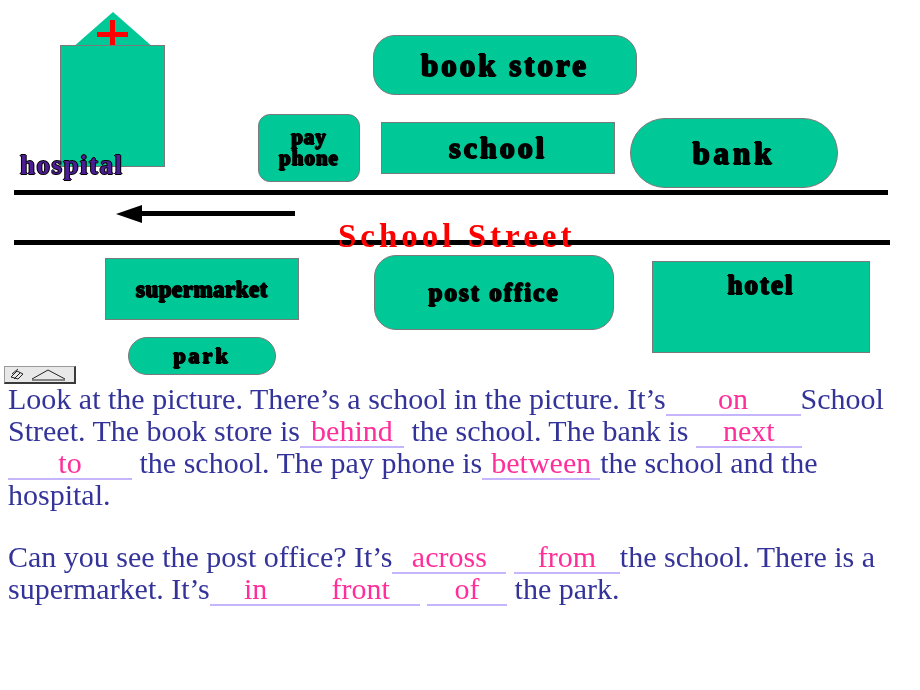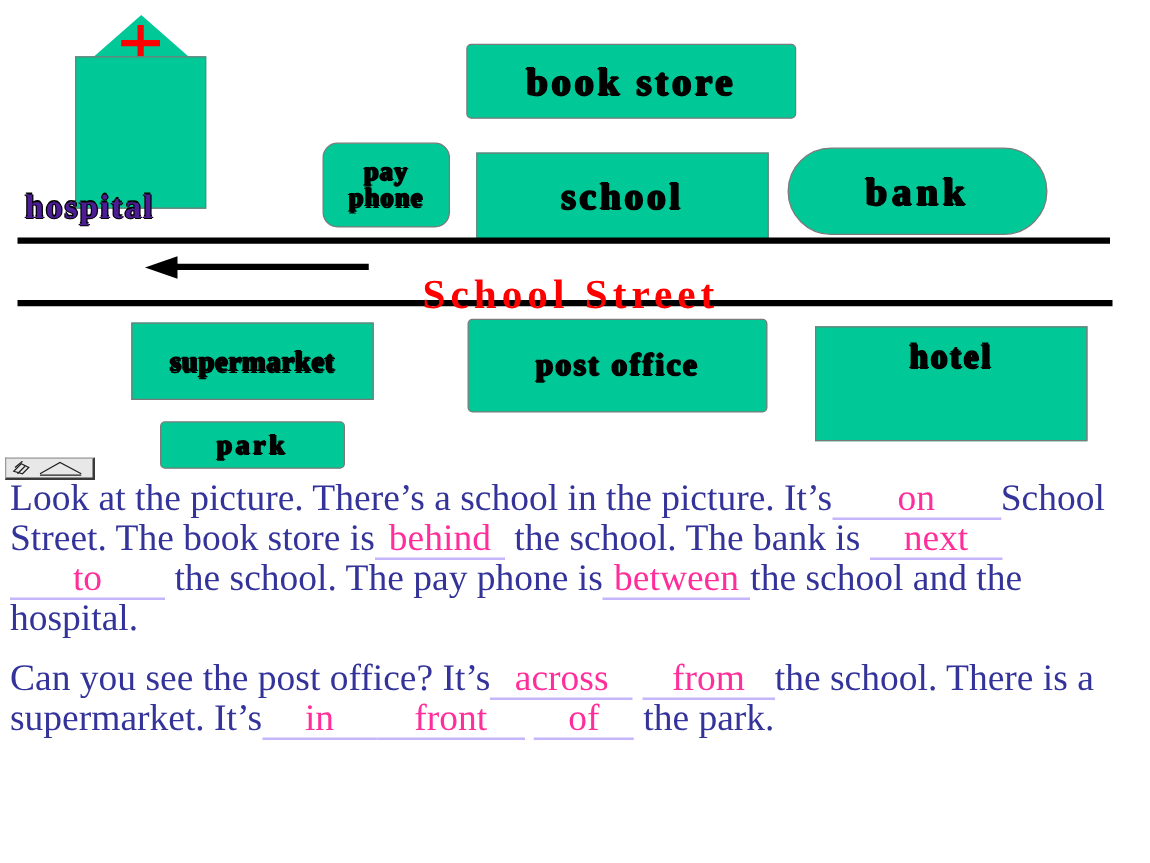--- a/index.html
+++ b/index.html
@@ -35,21 +35,21 @@
     font-family: "Liberation Serif", serif;
     font-weight: bold;
     text-align: center;
     line-height: 1.0;
     white-space: nowrap;
     text-shadow: 1px 0 0 #000, -1px 0 0 #000, 0 1px 0 #000, 0 -1px 0 #000;
   }
   .bldg > span { display: block; }
 
   .rounded-sm { border-radius: 12px; }
-  .rounded-md { border-radius: 4px; }
+  .rounded-md { border-radius: 22px; }
   .rounded-pill { border-radius: 40px; }
 
   
   #hospital-body {
     left: 60px; top: 45px;
     width: 105px; height: 122px;
     background: #00c896;
     border: 1px solid #7a7a7a;
     box-sizing: border-box;
     position: absolute;
@@ -138,21 +138,21 @@
     position: absolute;
     left: 8px; top: 384px;
     width: 906px;
   }
   .para {
     color: #333399;
     font-family: "Liberation Serif", serif;
     font-size: 30px;
     line-height: 1.0;
   }
-  #para2 { margin-top: 18px; }
+  #para2 { margin-top: 32px; }
 
   .blank {
     color: #ff2e9a;
     border-bottom: 2px solid #c4b5fd;
     display: inline-block;
     text-align: center;
     vertical-align: baseline;
   }
   .b-on     { width: 135px; }
   .b-behind { width: 104px; }
@@ -178,21 +178,21 @@
 
   <div class="bldg rounded-md" style="left:373px; top:35px; width:264px; height:60px; font-size:31px; letter-spacing:3px;">
     <span>book store</span>
   </div>
 
   <div class="bldg rounded-sm" style="left:258px; top:114px; width:102px; height:68px; font-size:21px; letter-spacing:1px; flex-direction:column;align-items:center;">
     <span>pay</span>
     <span>phone</span>
   </div>
 
-  <div class="bldg" style="left:381px; top:122px; width:234px; height:72px; font-size:30px; letter-spacing:3px;">
+  <div class="bldg" style="left:381px; top:122px; width:234px; height:52px; font-size:30px; letter-spacing:3px;">
     <span>school</span>
   </div>
 
   <div class="bldg rounded-pill" style="left:630px; top:118px; width:208px; height:70px; font-size:31px; letter-spacing:4px;">
     <span>bank</span>
   </div>
 
   <div class="road-line" id="road-top"></div>
   <div class="road-line" id="road-bottom"></div>
   <div id="road-arrow-shaft"></div>

